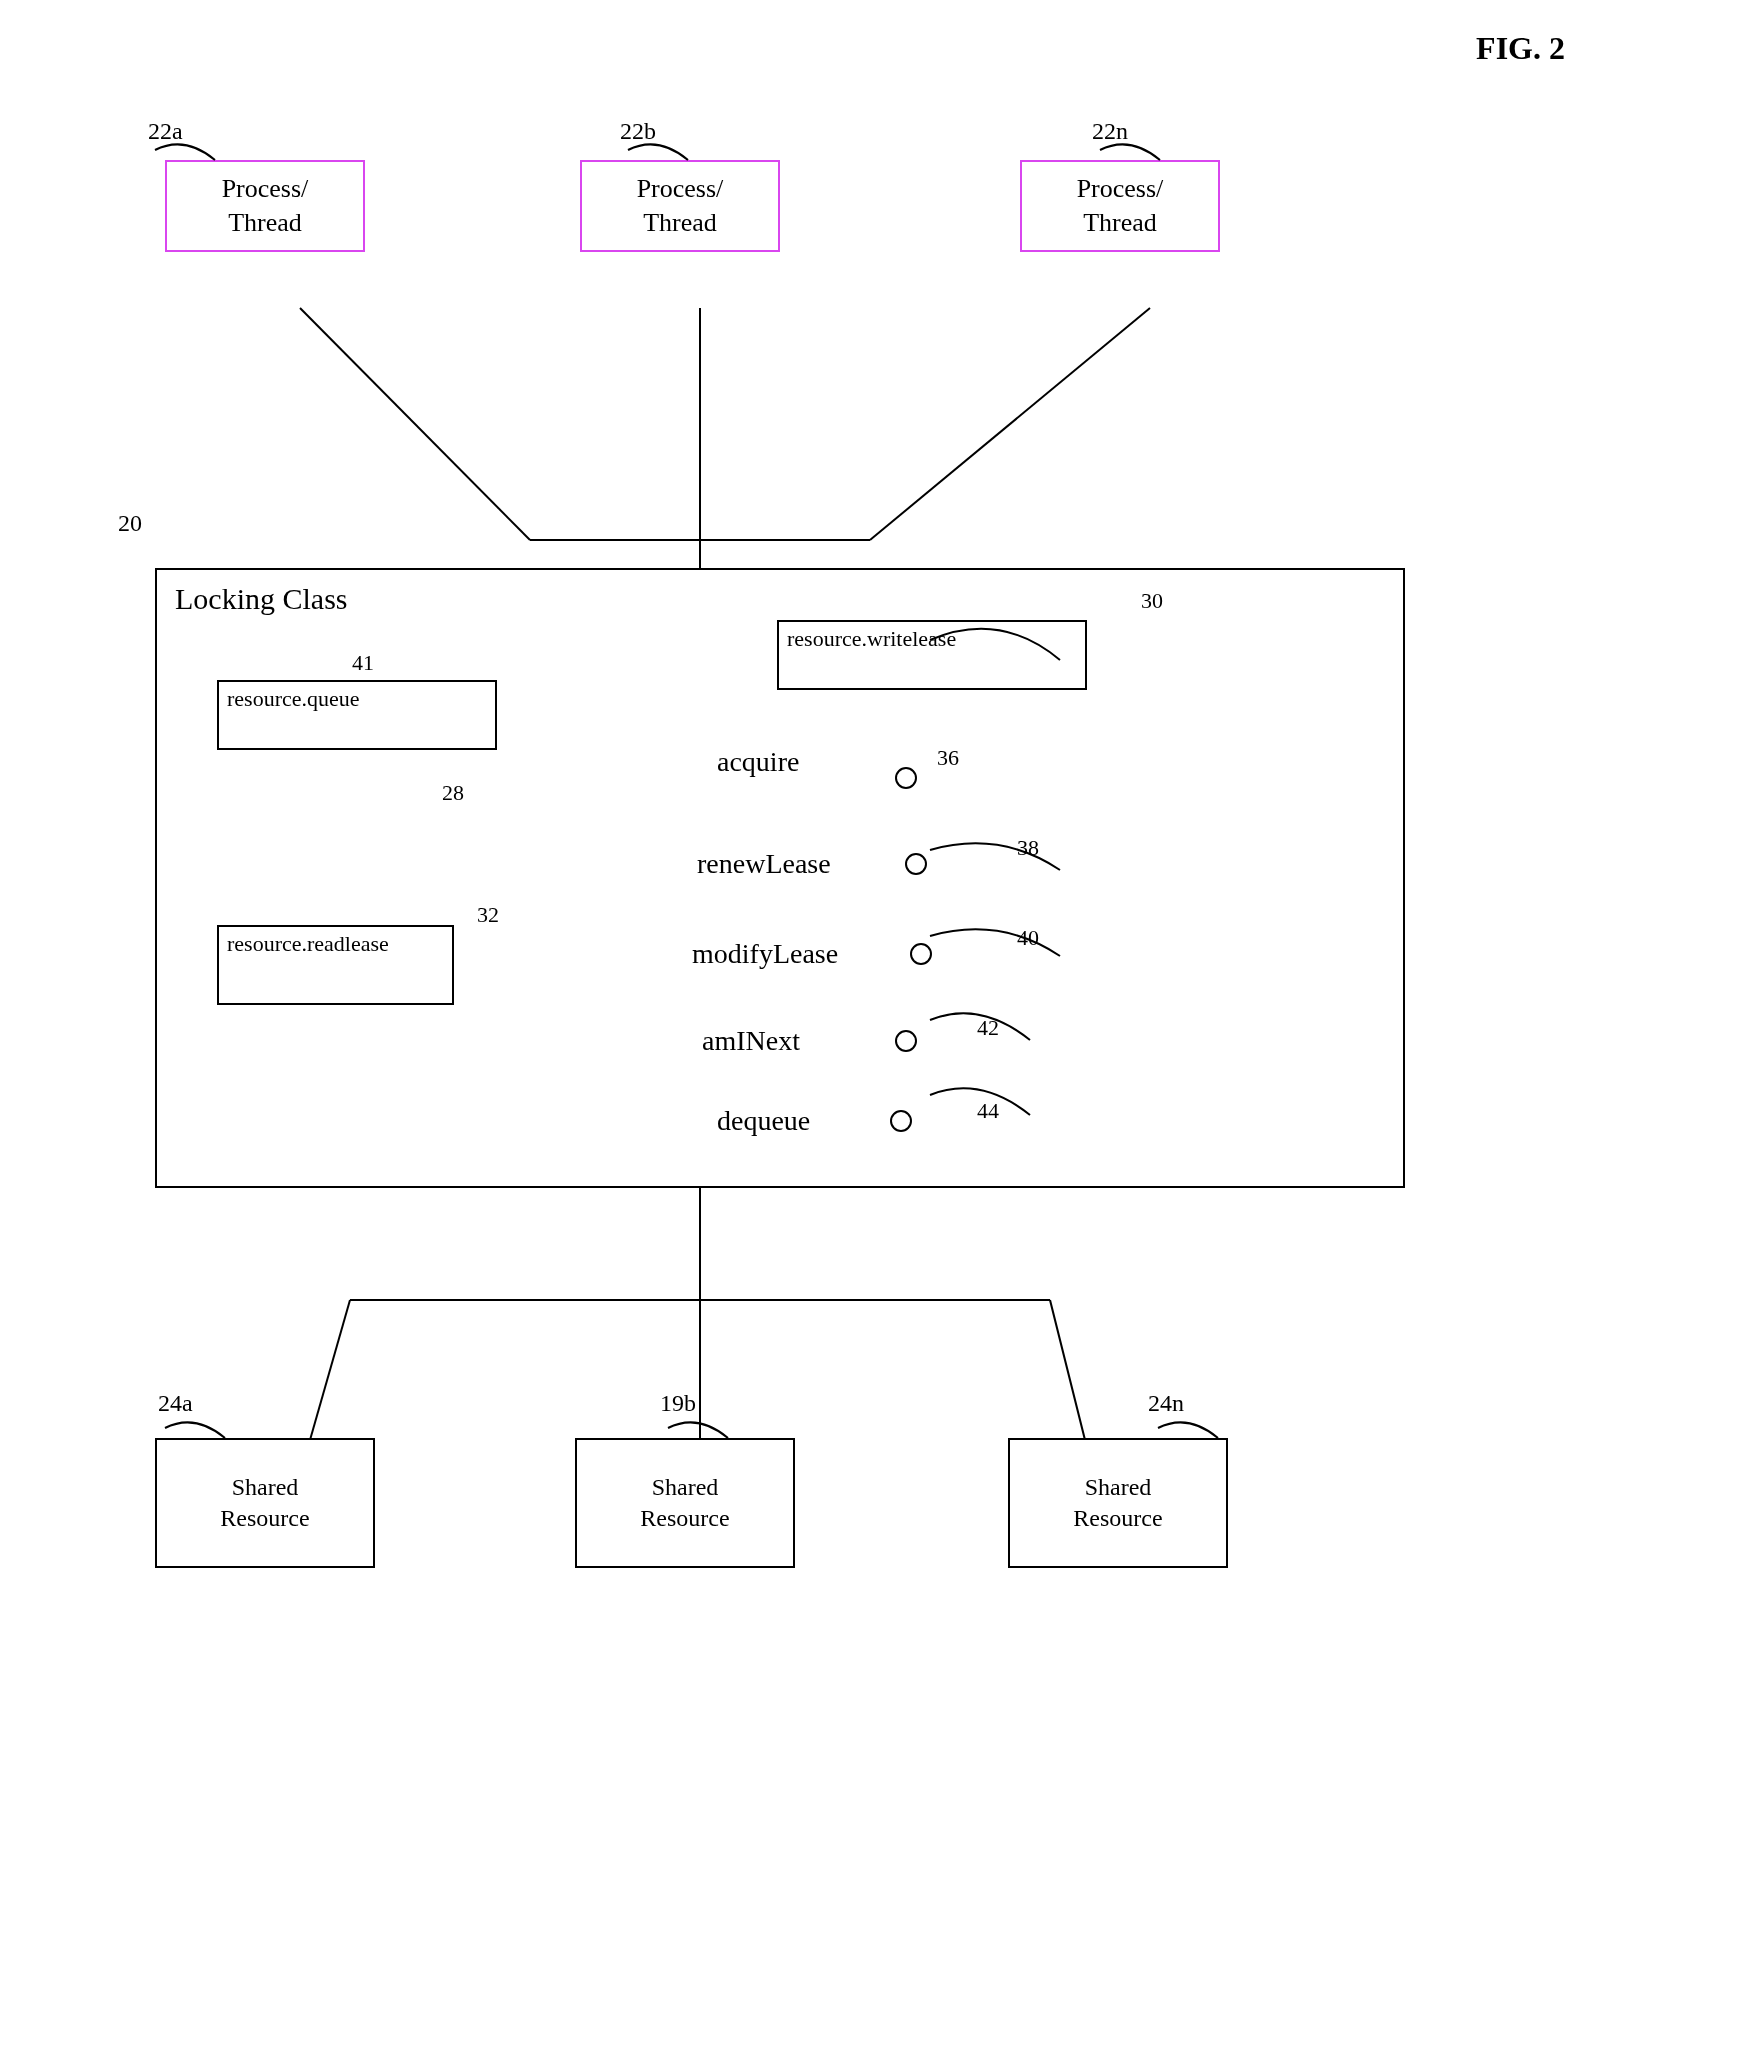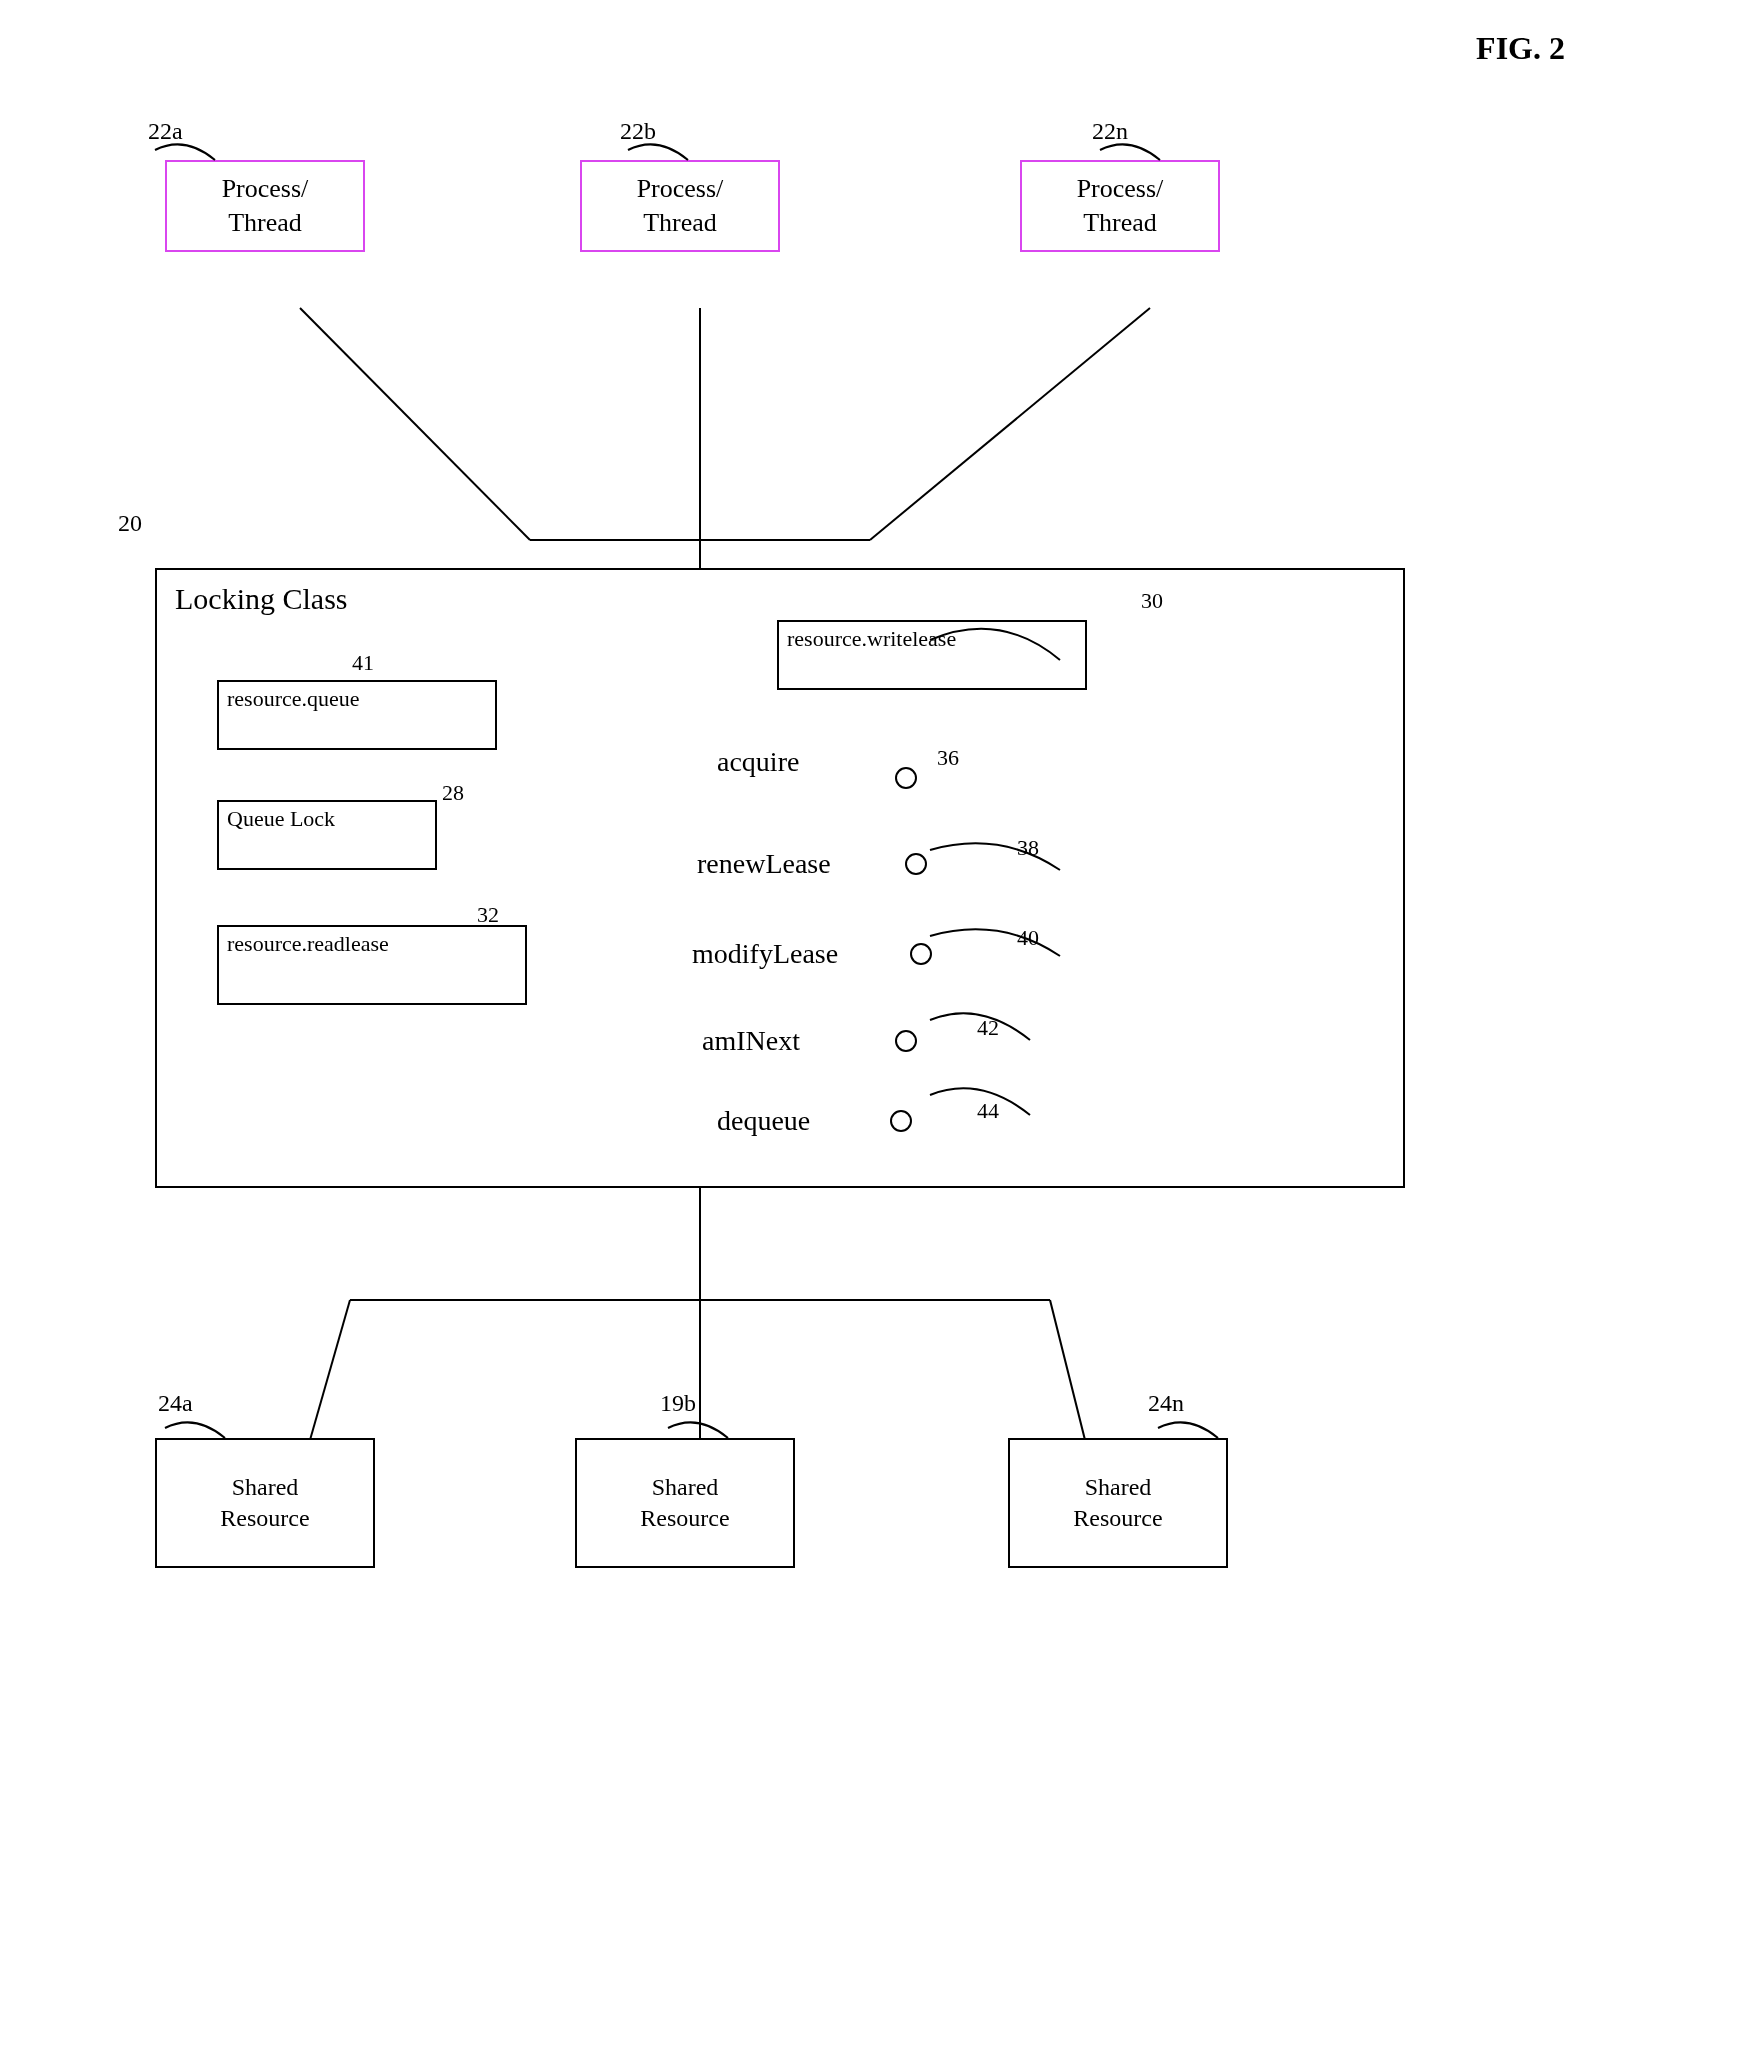--- a/index.html
+++ b/index.html
@@ -136,27 +136,24 @@
   <div style="position:absolute; top:12px; left:18px; font-size:30px; font-family:'Times New Roman',serif;">Locking Class</div>
 
   <div class="ref-num" style="top:80px; left:195px; font-size:22px;">41</div>
 
   <div class="inner-box" style="top:110px; left:60px; width:280px; height:70px;">
     <span>resource.queue</span>
   </div>
 
   <div class="ref-num" style="top:210px; left:285px; font-size:22px;">28</div>
 
-  <div class="inner-box" style="top:230px; left:60px; width:220px; height:70px;">
-    <span>Queue Lock</span>
-  </div>
 
   <div class="ref-num" style="top:332px; left:320px; font-size:22px;">32</div>
 
-  <div class="inner-box" style="top:355px; left:60px; width:310px; height:80px;">
+  <div class="inner-box" style="top:355px; left:60px; width:237px; height:80px;">
     <span>resource.readlease</span>
   </div>
 
   <div class="ref-num" style="top:18px; right:240px; font-size:22px;">30</div>
 
   <div class="inner-box" style="top:50px; left:620px; width:310px; height:70px;">
     <span>resource.writelease</span>
   </div>
 
   <div class="ref-num" style="top:175px; left:780px; font-size:22px;">36</div>

